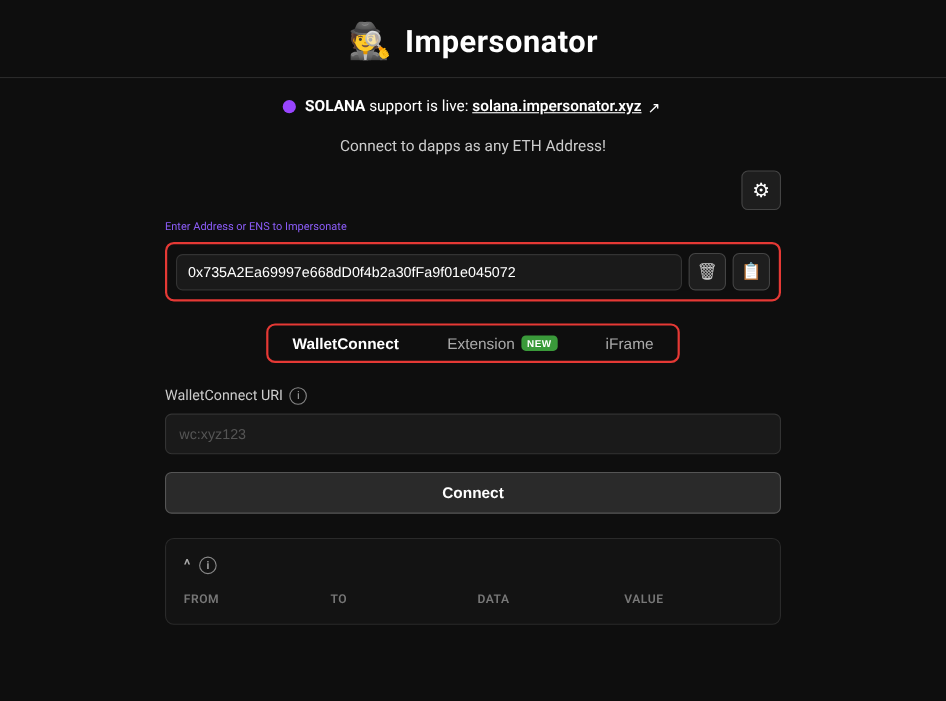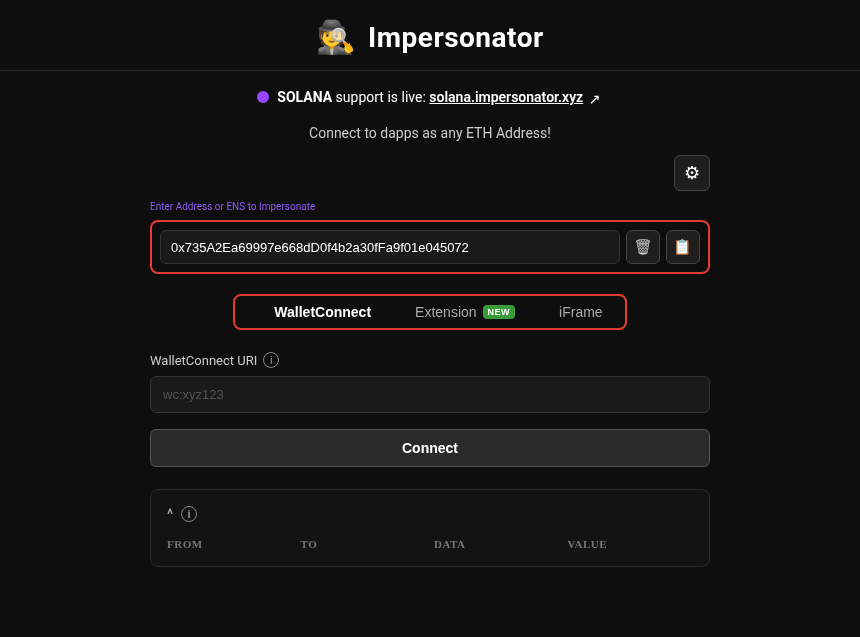--- a/index.html
+++ b/index.html
@@ -110,20 +110,21 @@
       border: 2px solid #e53935;
       border-radius: 8px;
       padding: 8px;
       display: flex;
       flex-direction: column;
       gap: 8px;
     }
 
     .address-input-row {
       display: flex;
+      align-items: center;
       gap: 6px;
     }
     .address-input {
       flex: 1;
       background: #1a1a1a;
       border: 1px solid #333;
       border-radius: 6px;
       color: #ffffff;
       font-size: 13px;
       padding: 8px 10px;
@@ -181,21 +182,20 @@
     .tab-section {
       margin-top: 20px;
       display: flex;
       justify-content: center;
     }
     .tab-group {
       border: 2px solid #e53935;
       border-radius: 8px;
       display: flex;
       overflow: hidden;
-      padding-left: 17px;
     }
     .tab-item {
       padding: 8px 22px;
       font-size: 14px;
       font-weight: 500;
       cursor: pointer;
       background: transparent;
       border: none;
       color: #aaaaaa;
       position: relative;
@@ -286,21 +286,20 @@
       margin-bottom: 16px;
     }
     .chevron-up {
       font-size: 14px;
       color: #aaa;
     }
     .bottom-table-header {
       display: grid;
       grid-template-columns: 1fr 1fr 1fr 1fr;
       gap: 8px;
-      font-family: Liberation Serif, serif;
     }
     .table-col-header {
       font-size: 11px;
       color: #777;
       font-weight: 600;
       letter-spacing: 0.5px;
       text-transform: uppercase;
     }
   </style>
 </head>

